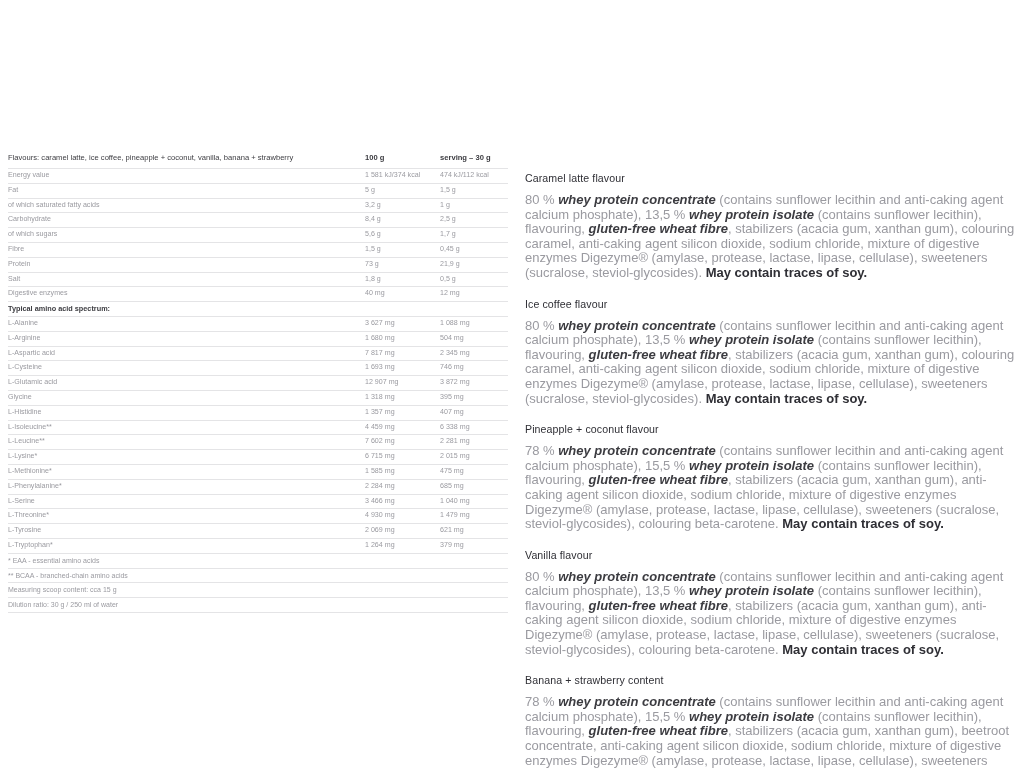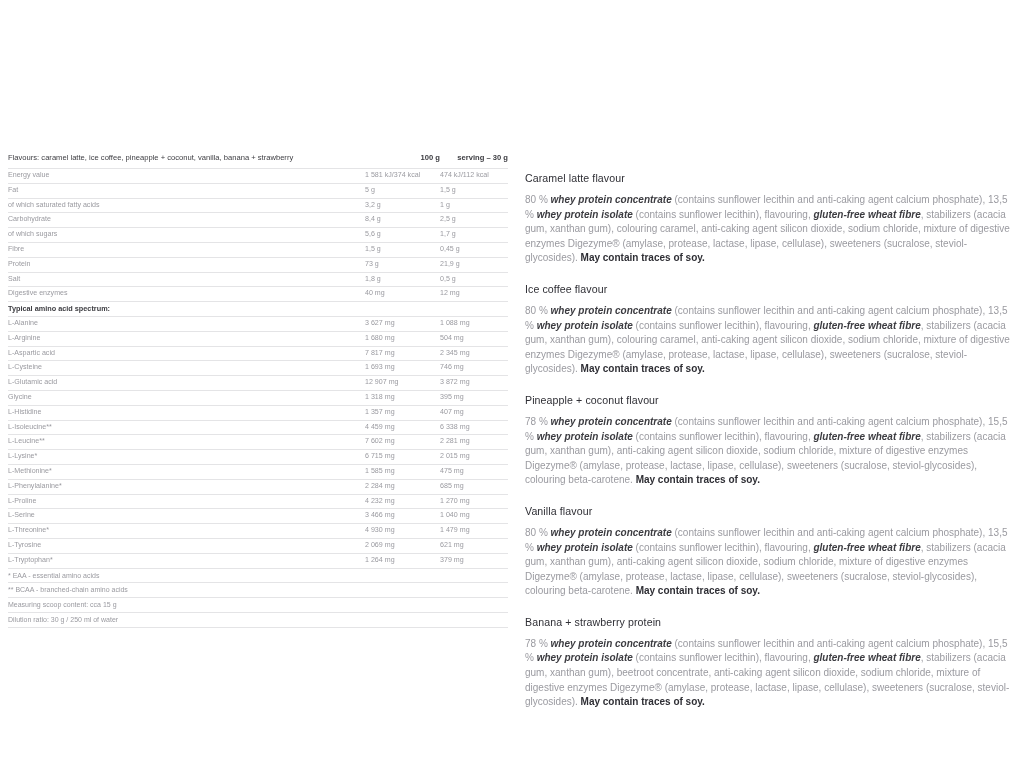--- a/index.html
+++ b/index.html
@@ -52,21 +52,21 @@
   .col-v2    { width: 68px; }
 
   tr.hdr th {
     color: #3c3c41;
     font-weight: normal;
     font-size: 7.6px;
     line-height: 17px;
     height: 17px;
     padding-bottom: 2px;
   }
-  tr.hdr th.col-v1, tr.hdr th.col-v2 { font-weight: bold; text-align: right; }
+  tr.hdr th.col-v1, tr.hdr th.col-v2 { font-weight: bold; }
 
   tr.sep td {
     border-top: 1px solid #e4e4e6;
   }
   tr.section td {
     color: #3c3c41;
     font-weight: bold;
     font-size: 7.3px;
   }
   tr.note td {
@@ -89,21 +89,21 @@
   .flavour-block { margin-bottom: 13px; }
   .flavour-title {
     color: #2f2f35;
     font-size: 10.6px;
     line-height: 15px;
     font-weight: normal;
     margin: 16px 0 7px 0;
     letter-spacing: 0.1px;
   }
   .flavour-text {
-    font-size: 10px;
+    font-size: 13px;
     line-height: 14.6px;
     color: #9a9aa0;
     margin: 0;
     text-align: left;
   }
   .flavour-text b.em {
     font-weight: bold;
     font-style: italic;
     color: #3c3c41;
   }
@@ -230,25 +230,20 @@
             <td class="col-name">L-Methionine*</td>
             <td class="col-v1">1 585 mg</td>
             <td class="col-v2">475 mg</td>
           </tr>
           <tr class="sep">
             <td class="col-name">L-Phenylalanine*</td>
             <td class="col-v1">2 284 mg</td>
             <td class="col-v2">685 mg</td>
           </tr>
           <tr class="sep">
-            <td class="col-name">L-Proline</td>
-            <td class="col-v1">4 232 mg</td>
-            <td class="col-v2">1 270 mg</td>
-          </tr>
-          <tr class="sep">
             <td class="col-name">L-Serine</td>
             <td class="col-v1">3 466 mg</td>
             <td class="col-v2">1 040 mg</td>
           </tr>
           <tr class="sep">
             <td class="col-name">L-Threonine*</td>
             <td class="col-v1">4 930 mg</td>
             <td class="col-v2">1 479 mg</td>
           </tr>
           <tr class="sep">
@@ -289,18 +284,18 @@
       </div>
       <div class="flavour-block">
         <h3 class="flavour-title">Pineapple + coconut flavour</h3>
         <p class="flavour-text"><span>78 % </span><b class="em">whey protein concentrate</b><span> (contains sunflower lecithin and anti-caking agent calcium phosphate), 15,5 % </span><b class="em">whey protein isolate</b><span> (contains sunflower lecithin), flavouring, </span><b class="em">gluten-free wheat fibre</b><span>, stabilizers (acacia gum, xanthan gum), anti-caking agent silicon dioxide, sodium chloride, mixture of digestive enzymes Digezyme® (amylase, protease, lactase, lipase, cellulase), sweeteners (sucralose, steviol-glycosides), colouring beta-carotene. </span><b class="warn">May contain traces of soy.</b></p>
       </div>
       <div class="flavour-block">
         <h3 class="flavour-title">Vanilla flavour</h3>
         <p class="flavour-text"><span>80 % </span><b class="em">whey protein concentrate</b><span> (contains sunflower lecithin and anti-caking agent calcium phosphate), 13,5 % </span><b class="em">whey protein isolate</b><span> (contains sunflower lecithin), flavouring, </span><b class="em">gluten-free wheat fibre</b><span>, stabilizers (acacia gum, xanthan gum), anti-caking agent silicon dioxide, sodium chloride, mixture of digestive enzymes Digezyme® (amylase, protease, lactase, lipase, cellulase), sweeteners (sucralose, steviol-glycosides), colouring beta-carotene. </span><b class="warn">May contain traces of soy.</b></p>
       </div>
       <div class="flavour-block">
-        <h3 class="flavour-title">Banana + strawberry protein</h3>
+        <h3 class="flavour-title">Banana + strawberry content</h3>
         <p class="flavour-text"><span>78 % </span><b class="em">whey protein concentrate</b><span> (contains sunflower lecithin and anti-caking agent calcium phosphate), 15,5 % </span><b class="em">whey protein isolate</b><span> (contains sunflower lecithin), flavouring, </span><b class="em">gluten-free wheat fibre</b><span>, stabilizers (acacia gum, xanthan gum), beetroot concentrate, anti-caking agent silicon dioxide, sodium chloride, mixture of digestive enzymes Digezyme® (amylase, protease, lactase, lipase, cellulase), sweeteners (sucralose, steviol-glycosides). </span><b class="warn">May contain traces of soy.</b></p>
       </div>
     </div>
 
 </div>
 
 </body></html>

